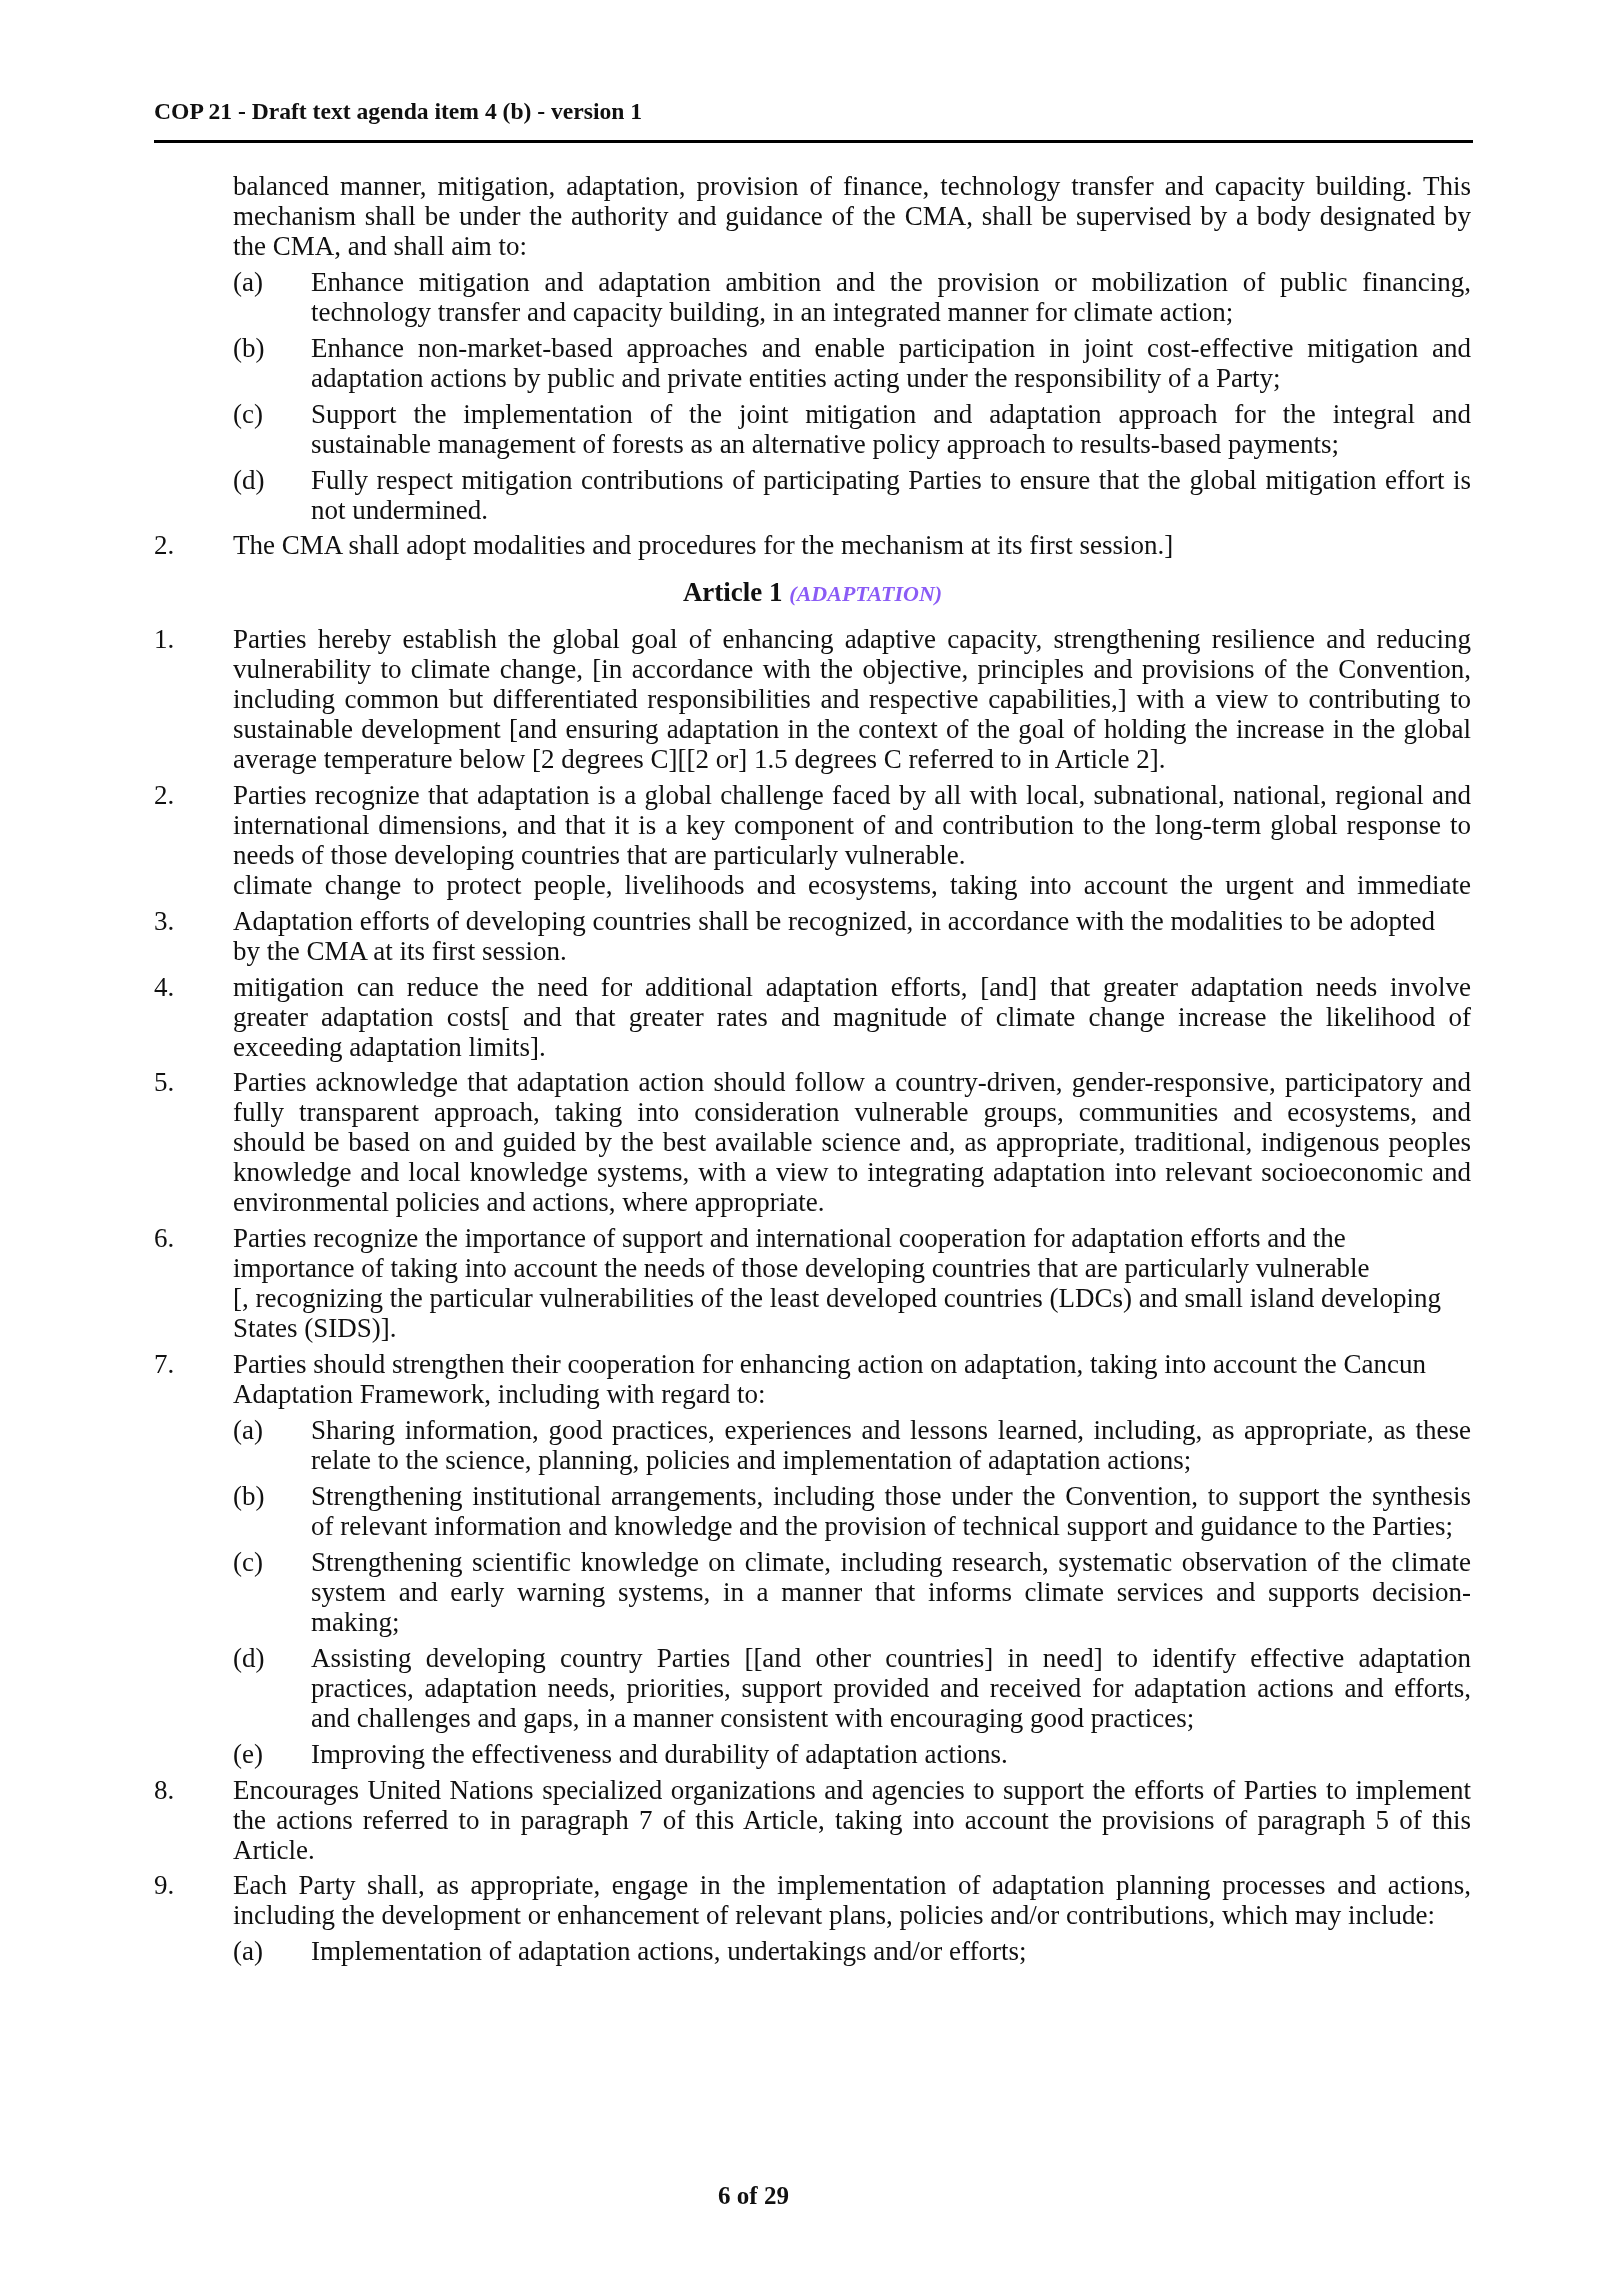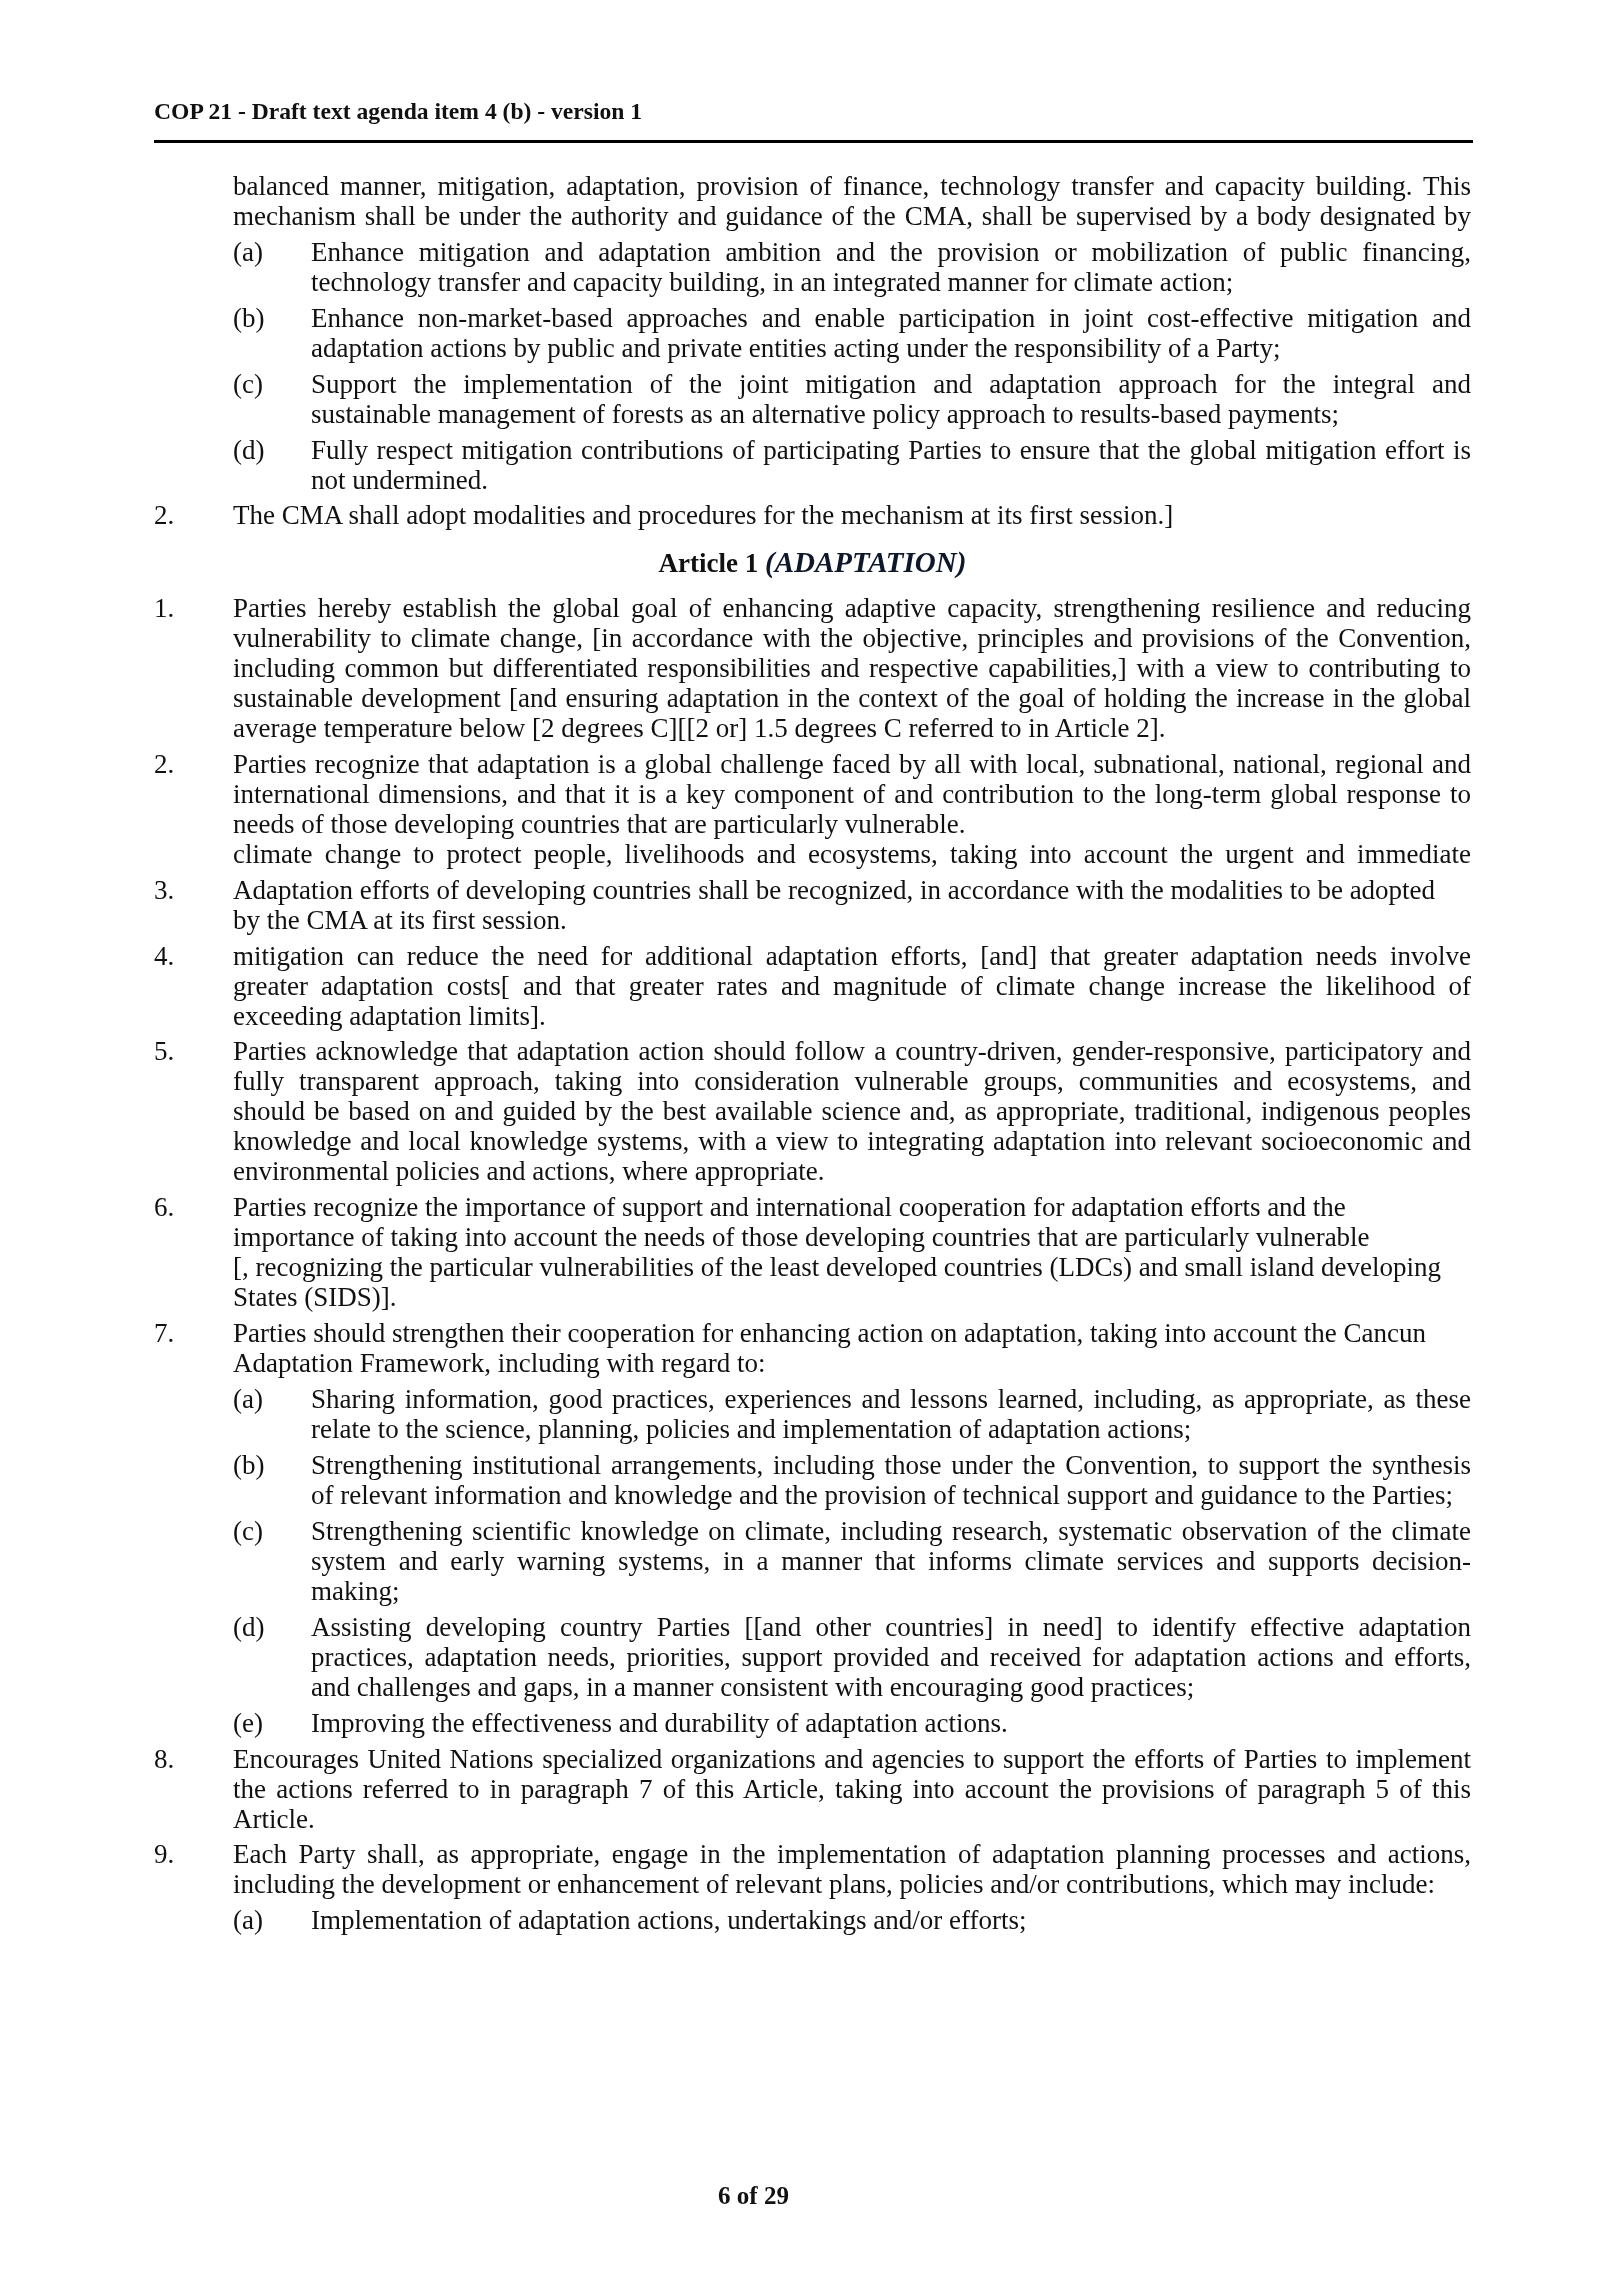--- a/index.html
+++ b/index.html
@@ -11,35 +11,36 @@
   .para { position: relative; margin-top: 5.9px; }
   .para:first-child { margin-top: 0; }
   .num { position: absolute; left: 0; top: 0; }
   .text { margin-left: 79px; }
   .sub .num { left: 79px; }
   .sub .text { margin-left: 157px; }
   .line { display: block; text-align: justify; text-align-last: justify; white-space: nowrap; overflow: visible; }
   .line.last, .ragged .line { text-align-last: left; }
   .line.jl { white-space: normal; }
   .article-heading { text-align: center; font-weight: bold; margin: 17px 0 14.4px 0; font-size: 27px; }
-  .article-sub { color: #0f172a; font-style: italic; font-size: 29px; }
+  .article-sub { color: #8b5cf6; font-style: italic; font-size: 22px; }
   .page-footer { position: absolute; left: 0; width: 1507px; top: 2182px; text-align: center; font-weight: bold; font-size: 25px; }
 </style>
 </head>
 <body>
 
 <div class="page-header">COP 21 - Draft text agenda item 4 (b) - version 1</div>
 <div class="header-rule"></div>
 
 <div class="body">
   <div id="preamble">
       <div class="para">
         <div class="text">
           <span class="line jl">balanced manner, mitigation, adaptation, provision of finance, technology transfer and capacity building. This</span>
           <span class="line jl">mechanism shall be under the authority and guidance of the CMA, shall be supervised by a body designated by</span>
+          <span class="line jl last">the CMA, and shall aim to:</span>
         </div>
       </div>
       <div class="para sub">
         <span class="num">(a)</span>
         <div class="text">
           <span class="line jl">Enhance mitigation and adaptation ambition and the provision or mobilization of public financing,</span>
           <span class="line jl last">technology transfer and capacity building, in an integrated manner for climate action;</span>
         </div>
       </div>
       <div class="para sub">

